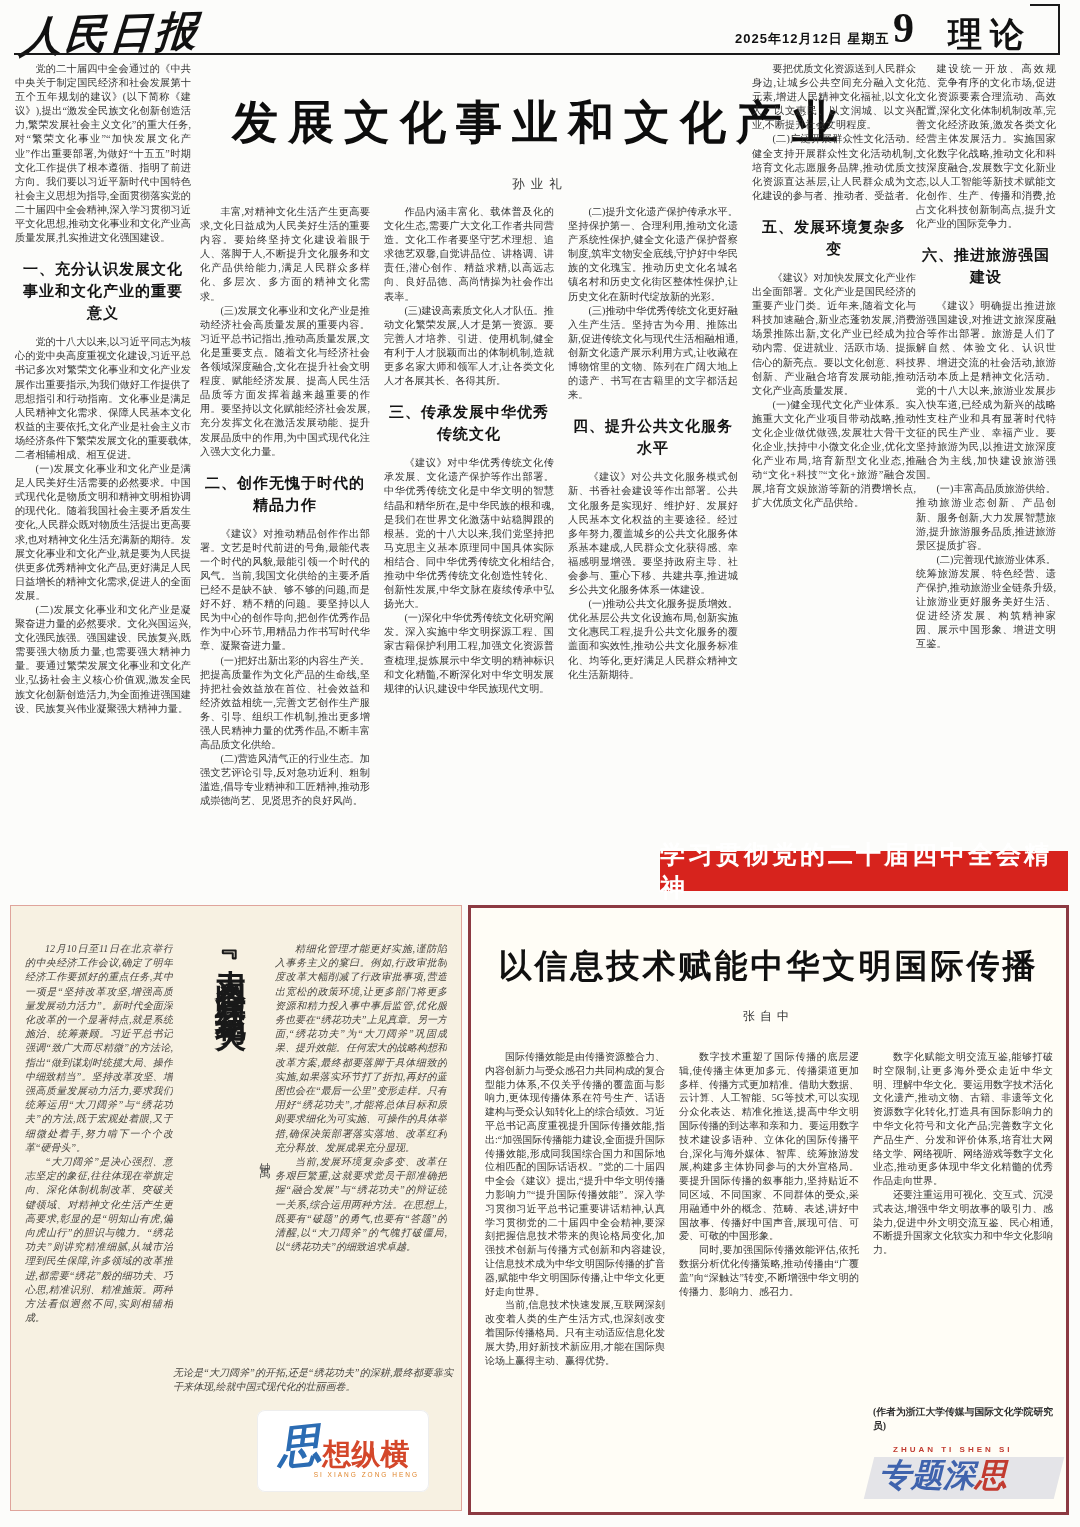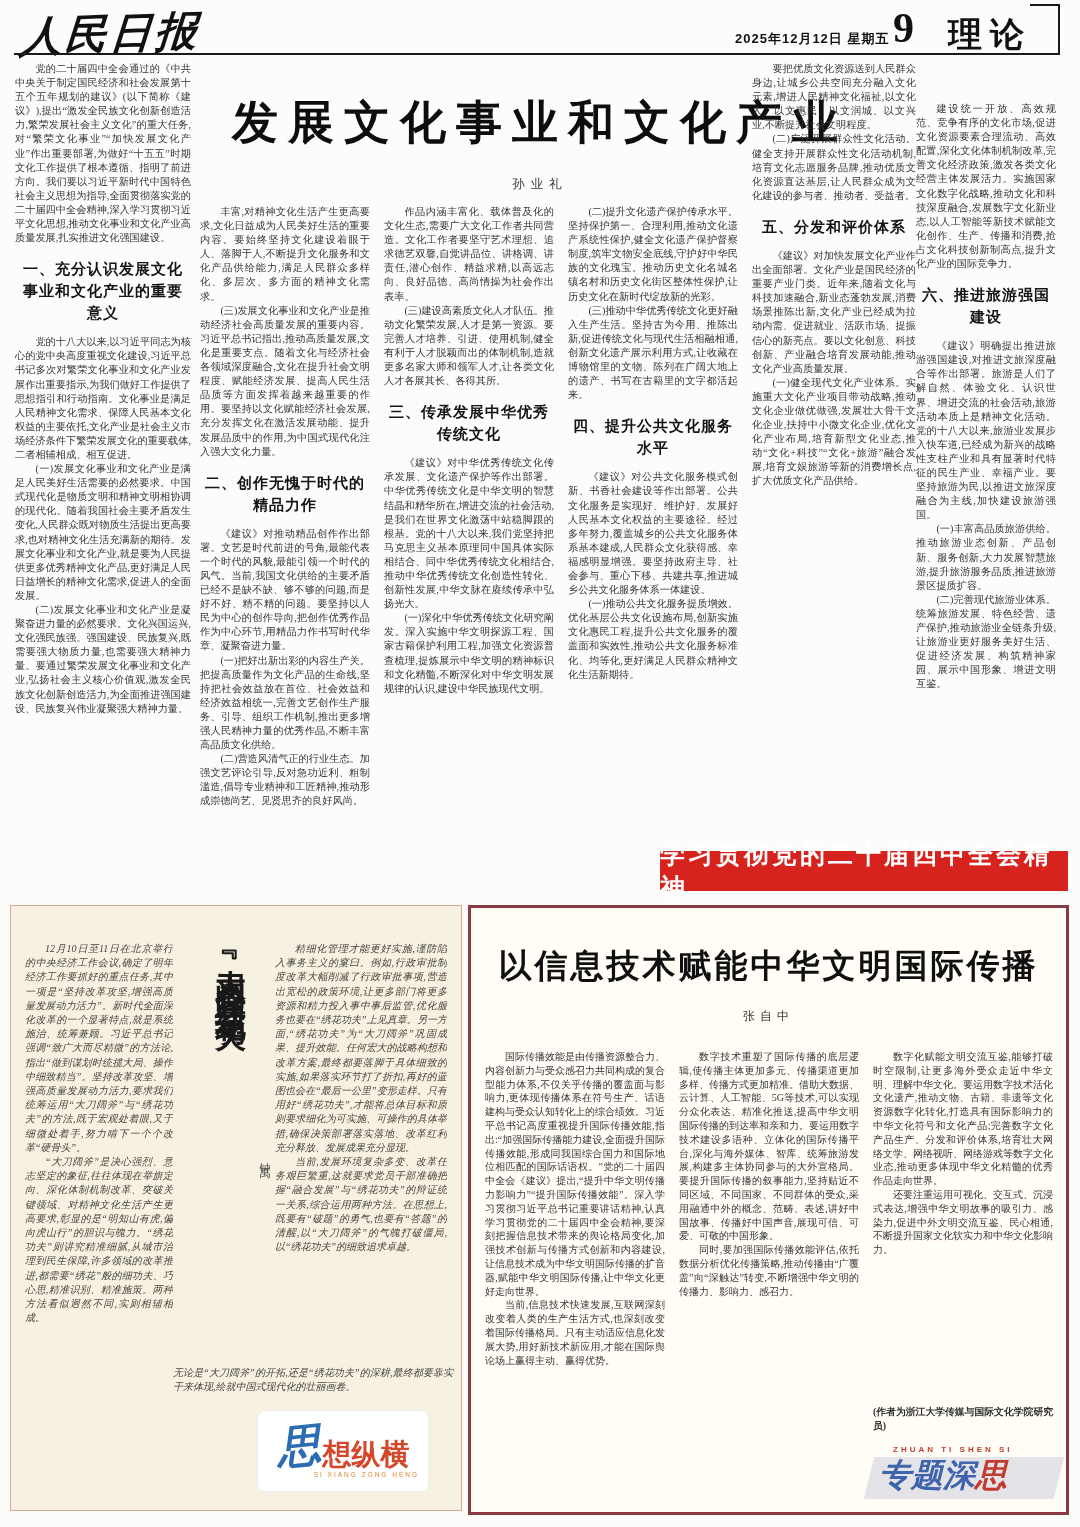--- a/index.html
+++ b/index.html
@@ -109,38 +109,38 @@
       <p>(三)发展文化事业和文化产业是推动经济社会高质量发展的重要内容。习近平总书记指出,推动高质量发展,文化是重要支点。随着文化与经济社会各领域深度融合,文化在提升社会文明程度、赋能经济发展、提高人民生活品质等方面发挥着越来越重要的作用。要坚持以文化赋能经济社会发展,充分发挥文化在激活发展动能、提升发展品质中的作用,为中国式现代化注入强大文化力量。</p>
       <h3 class="col-heading">二、创作无愧于时代的精品力作</h3>
       <p>《建议》对推动精品创作作出部署。文艺是时代前进的号角,最能代表一个时代的风貌,最能引领一个时代的风气。当前,我国文化供给的主要矛盾已经不是缺不缺、够不够的问题,而是好不好、精不精的问题。要坚持以人民为中心的创作导向,把创作优秀作品作为中心环节,用精品力作书写时代华章、凝聚奋进力量。</p>
       <p>(一)把好出新出彩的内容生产关。把提高质量作为文化产品的生命线,坚持把社会效益放在首位、社会效益和经济效益相统一,完善文艺创作生产服务、引导、组织工作机制,推出更多增强人民精神力量的优秀作品,不断丰富高品质文化供给。</p>
       <p>(二)营造风清气正的行业生态。加强文艺评论引导,反对急功近利、粗制滥造,倡导专业精神和工匠精神,推动形成崇德尚艺、见贤思齐的良好风尚。</p>
     </div>
   <div class="col" style="left:384px;top:205px;width:170px;height:698px;">
       <p>作品内涵丰富化、载体普及化的文化生态,需要广大文化工作者共同营造。文化工作者要坚守艺术理想、追求德艺双馨,自觉讲品位、讲格调、讲责任,潜心创作、精益求精,以高远志向、良好品德、高尚情操为社会作出表率。</p>
       <p>(三)建设高素质文化人才队伍。推动文化繁荣发展,人才是第一资源。要完善人才培养、引进、使用机制,健全有利于人才脱颖而出的体制机制,造就更多名家大师和领军人才,让各类文化人才各展其长、各得其所。</p>
       <h3 class="col-heading">三、传承发展中华优秀传统文化</h3>
-      <p>《建议》对中华优秀传统文化传承发展、文化遗产保护等作出部署。中华优秀传统文化是中华文明的智慧结晶和精华所在,增进交流的社会活动,是我们在世界文化激荡中站稳脚跟的根基。党的十八大以来,我们党坚持把马克思主义基本原理同中国具体实际相结合、同中华优秀传统文化相结合,推动中华优秀传统文化创造性转化、创新性发展,中华文脉在赓续传承中弘扬光大。</p>
+      <p>《建议》对中华优秀传统文化传承发展、文化遗产保护等作出部署。中华优秀传统文化是中华文明的智慧结晶和精华所在,是中华民族的根和魂,是我们在世界文化激荡中站稳脚跟的根基。党的十八大以来,我们党坚持把马克思主义基本原理同中国具体实际相结合、同中华优秀传统文化相结合,推动中华优秀传统文化创造性转化、创新性发展,中华文脉在赓续传承中弘扬光大。</p>
       <p>(一)深化中华优秀传统文化研究阐发。深入实施中华文明探源工程、国家古籍保护利用工程,加强文化资源普查梳理,提炼展示中华文明的精神标识和文化精髓,不断深化对中华文明发展规律的认识,建设中华民族现代文明。</p>
     </div>
   <div class="col" style="left:568px;top:205px;width:170px;height:698px;">
       <p>(二)提升文化遗产保护传承水平。坚持保护第一、合理利用,推动文化遗产系统性保护,健全文化遗产保护督察制度,筑牢文物安全底线,守护好中华民族的文化瑰宝。推动历史文化名城名镇名村和历史文化街区整体性保护,让历史文化在新时代绽放新的光彩。</p>
       <p>(三)推动中华优秀传统文化更好融入生产生活。坚持古为今用、推陈出新,促进传统文化与现代生活相融相通,创新文化遗产展示利用方式,让收藏在博物馆里的文物、陈列在广阔大地上的遗产、书写在古籍里的文字都活起来。</p>
       <h3 class="col-heading">四、提升公共文化服务水平</h3>
       <p>《建议》对公共文化服务模式创新、书香社会建设等作出部署。公共文化服务是实现好、维护好、发展好人民基本文化权益的主要途径。经过多年努力,覆盖城乡的公共文化服务体系基本建成,人民群众文化获得感、幸福感明显增强。要坚持政府主导、社会参与、重心下移、共建共享,推进城乡公共文化服务体系一体建设。</p>
       <p>(一)推动公共文化服务提质增效。优化基层公共文化设施布局,创新实施文化惠民工程,提升公共文化服务的覆盖面和实效性,推动公共文化服务标准化、均等化,更好满足人民群众精神文化生活新期待。</p>
     </div>
   <div class="col" style="left:752px;top:62px;width:164px;height:783px;">
       <p>要把优质文化资源送到人民群众身边,让城乡公共空间充分融入文化元素,增进人民精神文化福祉,以文化人、以文惠民、以文润城、以文兴业,不断提升社会文明程度。</p>
       <p>(二)广泛开展群众性文化活动。健全支持开展群众性文化活动机制,培育文化志愿服务品牌,推动优质文化资源直达基层,让人民群众成为文化建设的参与者、推动者、受益者。</p>
-      <h3 class="col-heading">五、分发和评价体系</h3>
+      <h3 class="col-heading">五、发展环境复杂多变</h3>
       <p>《建议》对加快发展文化产业作出全面部署。文化产业是国民经济的重要产业门类。近年来,随着文化与科技加速融合,新业态蓬勃发展,消费场景推陈出新,文化产业已经成为拉动内需、促进就业、活跃市场、提振信心的新亮点。要以文化创意、科技创新、产业融合培育发展动能,推动文化产业高质量发展。</p>
       <p>(一)健全现代文化产业体系。实施重大文化产业项目带动战略,推动文化企业做优做强,发展壮大骨干文化企业,扶持中小微文化企业,优化文化产业布局,培育新型文化业态,推动“文化+科技”“文化+旅游”融合发展,培育文娱旅游等新的消费增长点,扩大优质文化产品供给。</p>
     </div>
-  <div class="col" style="left:916px;top:62px;width:140px;height:783px;margin-top:40px;">
+  <div class="col" style="left:916px;top:62px;width:140px;height:783px;">
       <p>建设统一开放、高效规范、竞争有序的文化市场,促进文化资源要素合理流动、高效配置,深化文化体制机制改革,完善文化经济政策,激发各类文化经营主体发展活力。实施国家文化数字化战略,推动文化和科技深度融合,发展数字文化新业态,以人工智能等新技术赋能文化创作、生产、传播和消费,抢占文化科技创新制高点,提升文化产业的国际竞争力。</p>
       <h3 class="col-heading">六、推进旅游强国建设</h3>
       <p>《建议》明确提出推进旅游强国建设,对推进文旅深度融合等作出部署。旅游是人们了解自然、体验文化、认识世界、增进交流的社会活动,旅游活动本质上是精神文化活动。党的十八大以来,旅游业发展步入快车道,已经成为新兴的战略性支柱产业和具有显著时代特征的民生产业、幸福产业。要坚持旅游为民,以推进文旅深度融合为主线,加快建设旅游强国。</p>
       <p>(一)丰富高品质旅游供给。推动旅游业态创新、产品创新、服务创新,大力发展智慧旅游,提升旅游服务品质,推进旅游景区提质扩容。</p>
       <p>(二)完善现代旅游业体系。统筹旅游发展、特色经营、遗产保护,推动旅游业全链条升级,让旅游业更好服务美好生活、促进经济发展、构筑精神家园、展示中国形象、增进文明互鉴。</p>
     </div>
 
   <div class="banner">学习贯彻党的二十届四中全会精神</div>
 
   <div class="thought-box">

